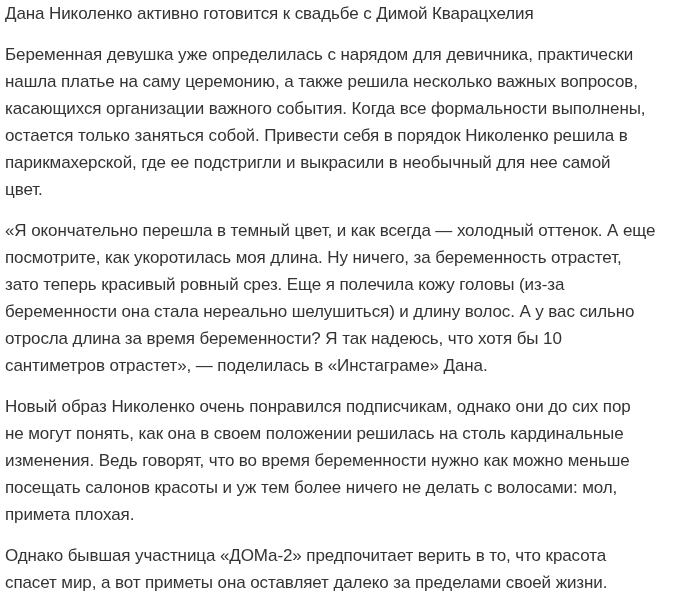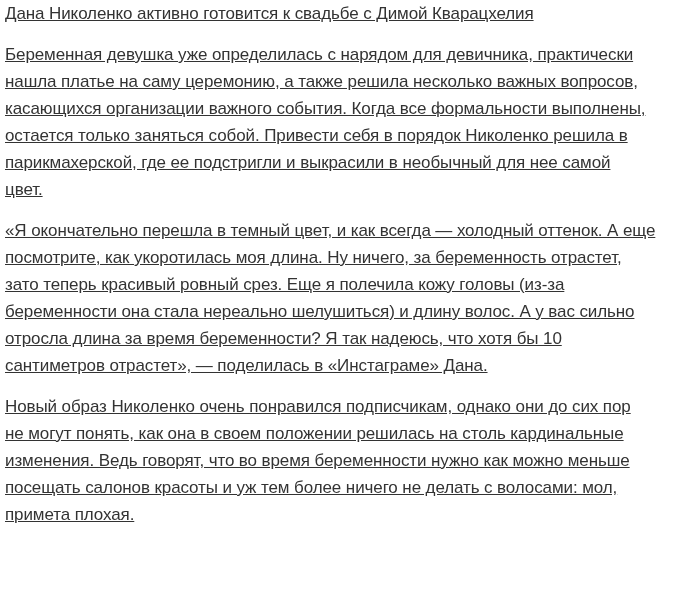--- a/index.html
+++ b/index.html
@@ -14,21 +14,20 @@
     font-family: "Liberation Sans", "DejaVu Sans", sans-serif;
   }
   .article {
     box-sizing: border-box;
     width: 700px;
     padding: 0 2px 0 5px;
     color: #333333;
     font-size: 17px;
     line-height: 27px;
     letter-spacing: -0.1px;
-    text-decoration: underline;
   }
   .article-title {
     margin: 0 0 14px 0;
     font-size: 17px;
     font-weight: 400;
     line-height: 27px;
     white-space: pre;
   }
   .article-paragraph {
     margin: 0 0 14px 0;
@@ -57,13 +56,15 @@
 беременности она стала нереально шелушиться) и длину волос. А у вас сильно
 отросла длина за время беременности? Я так надеюсь, что хотя бы 10
 сантиметров отрастет», — поделилась в «Инстаграме» Дана.</p>
 
   <p class="article-paragraph">Новый образ Николенко очень понравился подписчикам, однако они до сих пор
 не могут понять, как она в своем положении решилась на столь кардинальные
 изменения. Ведь говорят, что во время беременности нужно как можно меньше
 посещать салонов красоты и уж тем более ничего не делать с волосами: мол,
 примета плохая.</p>
 
+  <p class="article-paragraph">Однако бывшая участница «ДОМа-2» предпочитает верить в то, что красота
+спасет мир, а вот приметы она оставляет далеко за пределами своей жизни.</p>
 </main>
 
 </body></html>

